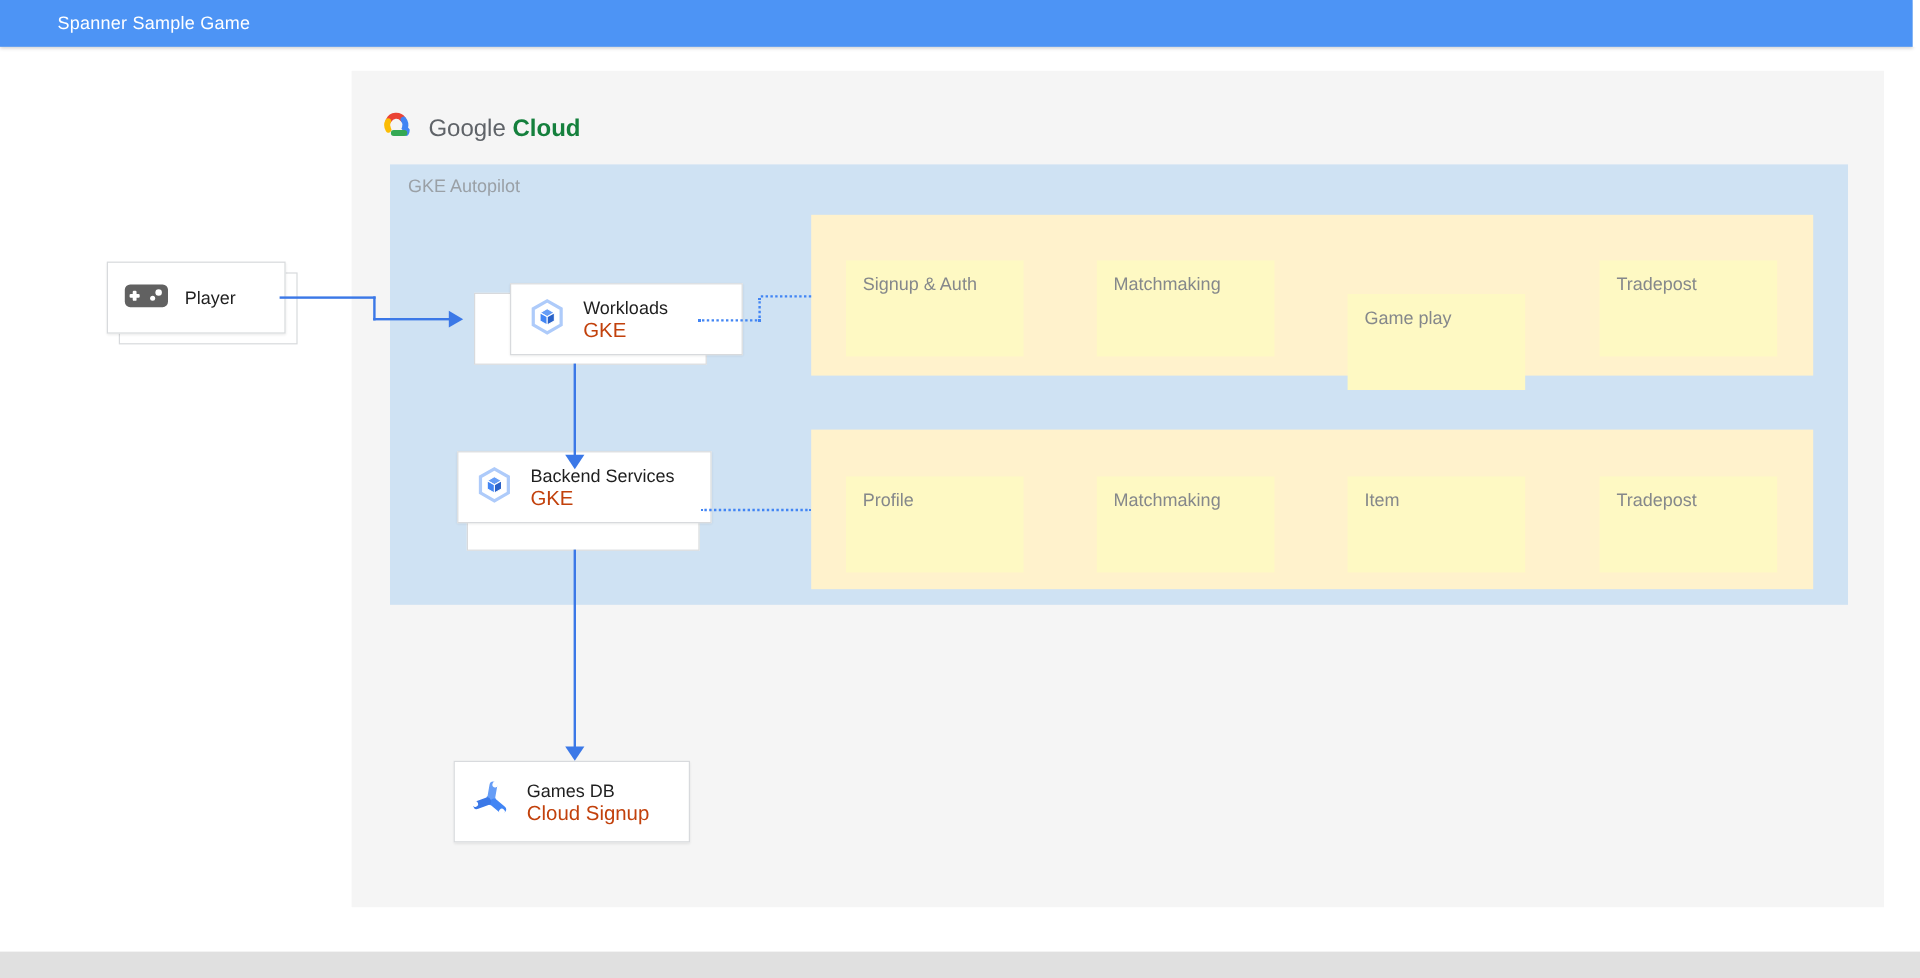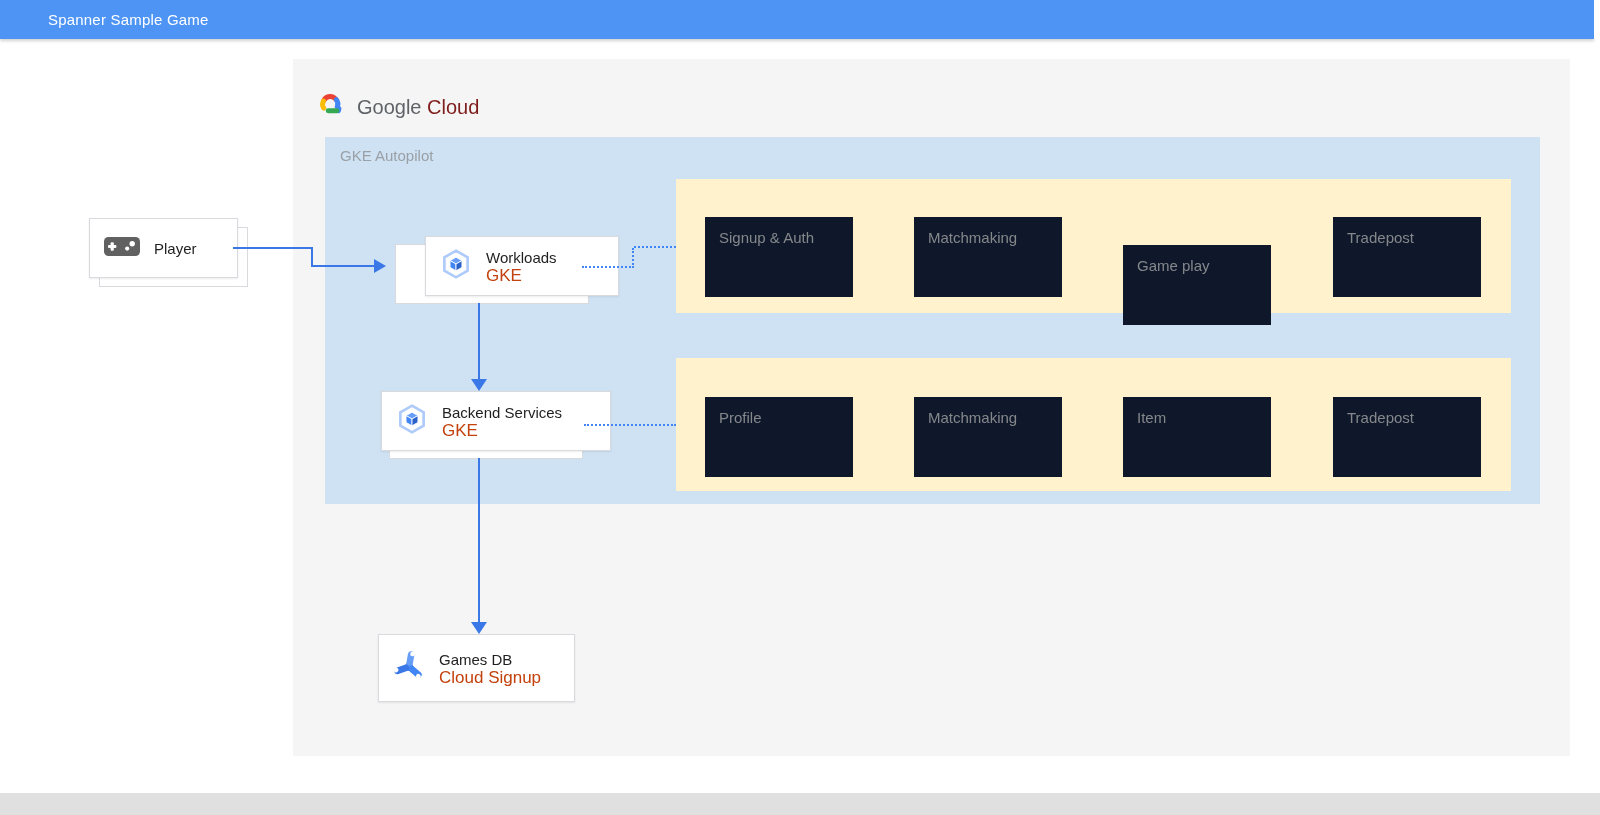--- a/index.html
+++ b/index.html
@@ -13,27 +13,27 @@
   .header-title { left:48px; top:0; height:39px; line-height:39px; color:#ffffff;
                   font-size:15px; font-weight:500; letter-spacing:0.2px; }
   .header-gutter { left:1594px; top:0; width:6px; height:39px; background:#ffffff; z-index:6; }
 
   
   .canvas { left:293px; top:59px; width:1277px; height:697px; background:#f5f5f5; }
 
   
   .gc-logo-text { font-size:20px; color:#5f6368; }
   .gc-google { font-weight:500; }
-  .gc-cloud  { font-weight:400; color:#7f1d1d; }
+  .gc-cloud  { font-weight:700; color:#15803d; }
 
   
   .gke-zone  { left:325px; top:137px; width:1215px; height:367px; background:#cfe2f3; }
   .gke-label { left:340px; top:147px; font-size:15px; color:#9aa0a6; }
   .svc-row   { width:835px; height:134px; background:#fff2cc; }
-  .svc-box   { width:148px; height:80px; background:#0f172a; padding:12px 0 0 14px;
+  .svc-box   { width:148px; height:80px; background:#fef9c3; padding:12px 0 0 14px;
                font-size:15px; color:#85888b; }
 
   
   .card { background:#ffffff; border:1px solid #d8dadd; box-shadow:0 1px 2px rgba(0,0,0,0.08); }
   .card-back { background:#ffffff; border:1px solid #d8dadd; }
   .card-inner { display:flex; align-items:center; height:100%; padding-left:13px; }
   .card-text { margin-left:13px; }
   .card-title { font-size:15px; color:#1f1f1f; line-height:19px; }
   .card-sub   { font-size:17px; color:#c2410c; line-height:17px; }
 
@@ -118,21 +118,21 @@
       </svg>
     </span>
     <div class="card-text">
       <div class="card-title">Workloads</div>
       <div class="card-sub">GKE</div>
     </div>
   </div>
 </div>
 
 <div class="abs card-back" style="left:389px; top:399px; width:194px; height:60px;"></div>
-<div class="abs card" style="left:381px; top:391px; width:230px; height:60px;">
+<div class="abs card" style="left:381px; top:376px; width:212px; height:60px;">
   <div class="card-inner">
     <span>
       <svg width="34" height="34" viewBox="0 0 24 24">
         <path d="M12 2.6 L20.2 7.3 V16.7 L12 21.4 L3.8 16.7 V7.3 Z" fill="#ffffff" stroke="#aecbfa" stroke-width="1.9"></path>
         <path d="M12 7.2 L16.2 9.6 L12 12 L7.8 9.6 Z" fill="#669df6" stroke="#ffffff" stroke-width="0.6"></path>
         <path d="M7.8 9.6 L12 12 V16.8 L7.8 14.4 Z" fill="#4285f4" stroke="#ffffff" stroke-width="0.6"></path>
         <path d="M16.2 9.6 L12 12 V16.8 L16.2 14.4 Z" fill="#2a62c9" stroke="#ffffff" stroke-width="0.6"></path>
       </svg>
     </span>
     <div class="card-text">

